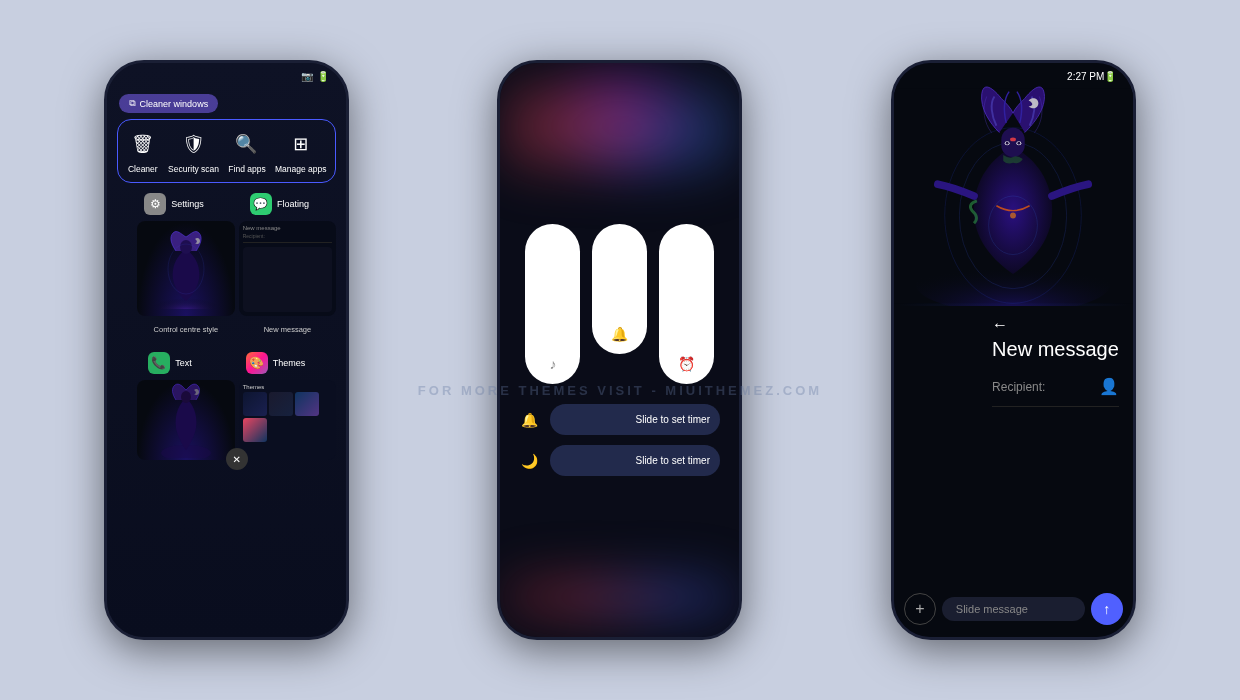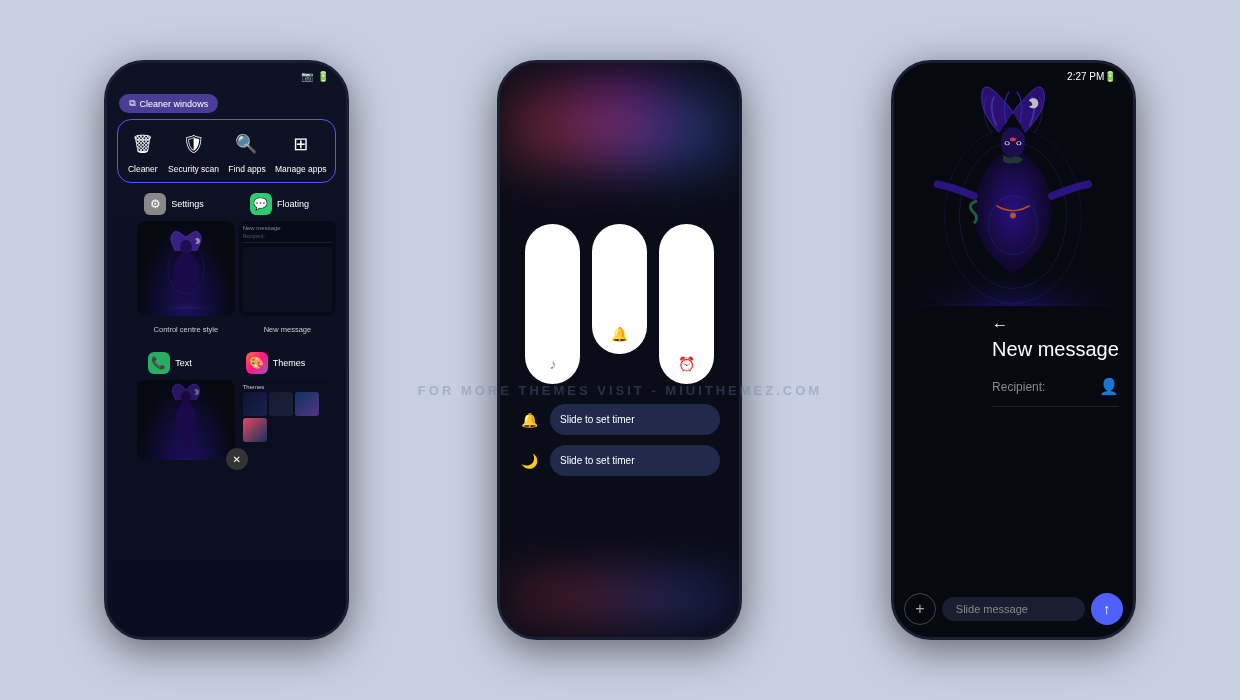--- a/index.html
+++ b/index.html
@@ -232,21 +232,21 @@
       width: 20px;
       text-align: center;
     }
     .timer-btn {
       flex: 1;
       background: rgba(40,50,90,0.8);
       color: #fff;
       font-size: 10px;
       padding: 10px;
       border-radius: 20px;
-      text-align: left;
+      text-align: right;
     }
 
     
     .phone-3-content {
       width: 100%;
       height: 100%;
       background: #060910;
       position: relative;
       display: flex;
       flex-direction: column;

